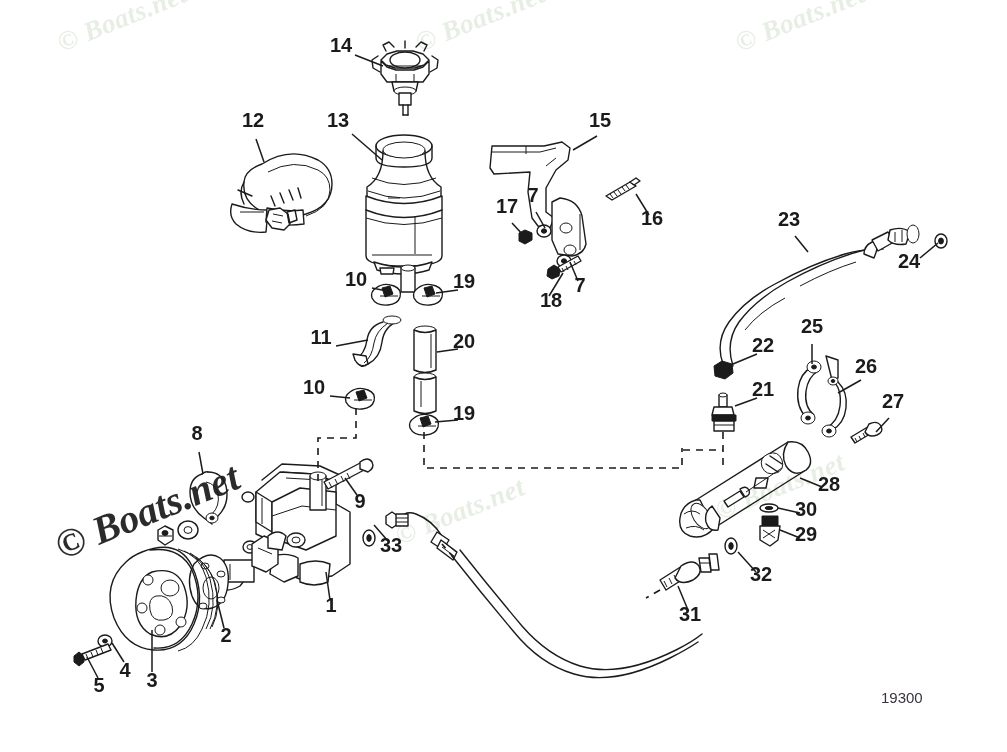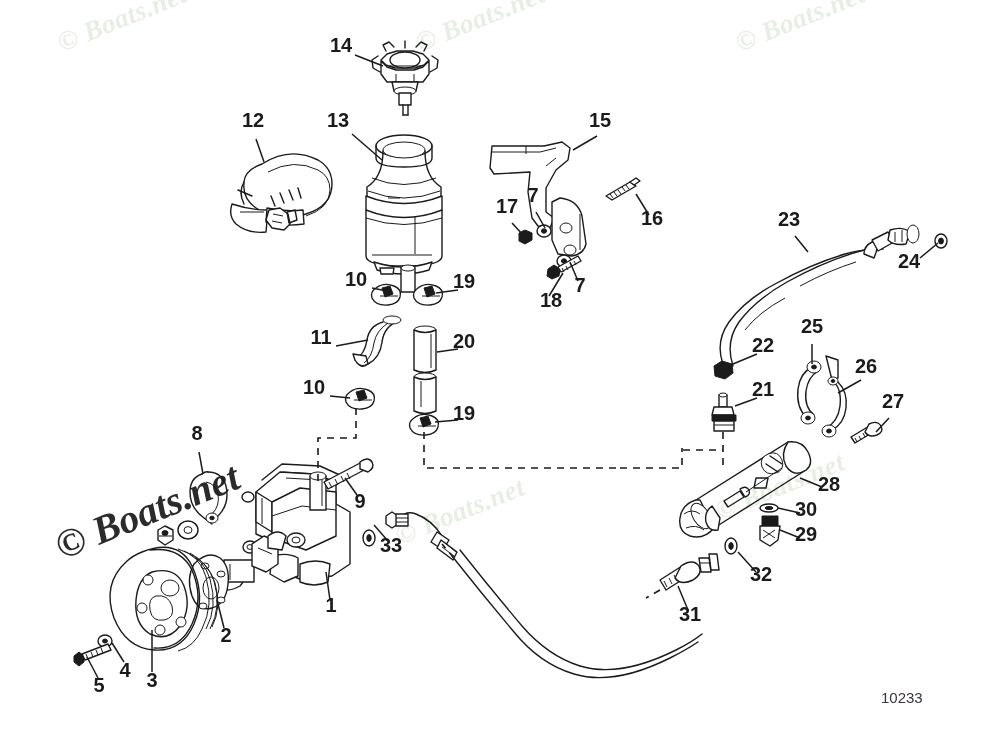--- a/index.html
+++ b/index.html
@@ -536,15 +536,15 @@
           <text x="761" y="581" class="lbl" text-anchor="middle">32</text>
         </g>
         <g>
           <path class="ld" d="M388 541 L374 525"></path>
           <text x="391" y="552" class="lbl" text-anchor="middle">33</text>
         </g>
       </g>
   </svg>
 
   <div style="position:absolute; left:881px; top:689px; font-size:15px; color:#3a3340;
-              font-family:'Liberation Sans', sans-serif;">10233</div>
+              font-family:'Liberation Sans', sans-serif;">19300</div>
 
 </div>
 
 </body></html>

